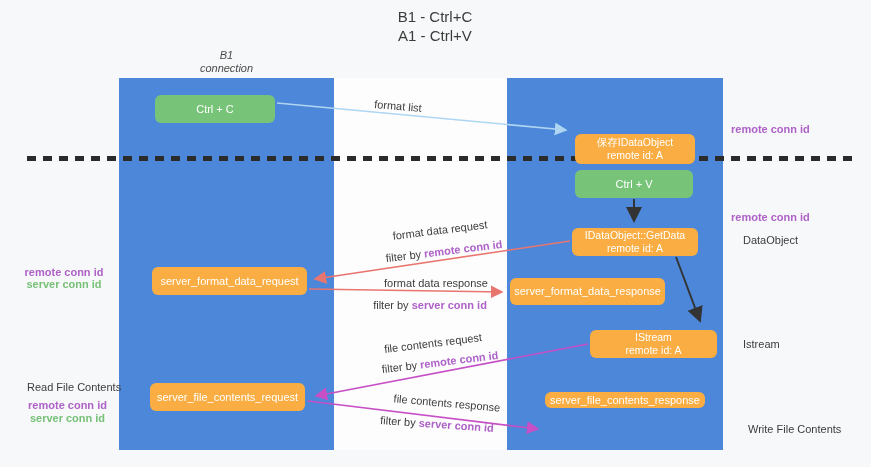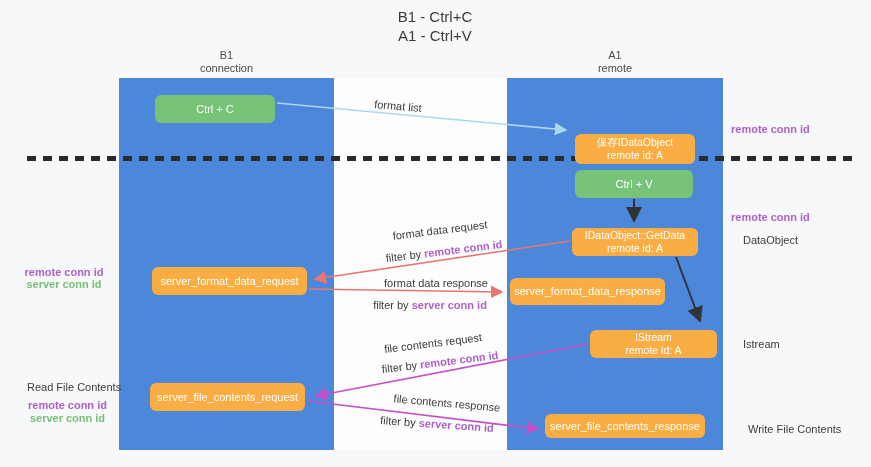--- a/index.html
+++ b/index.html
@@ -6,21 +6,21 @@
   html,body { background:#f6f7f8; }
   body { font-family:"Liberation Sans", sans-serif; }
   .stage {
     position:relative; width:871px; height:467px;
     background:#f7f8f9; overflow:hidden;
   }
   .title-block { position:absolute; left:330px; top:7px; width:210px;
     text-align:center; font-size:15px; line-height:19px; color:#3b3b3b; }
   .col-header { position:absolute; text-align:center; font-size:11px;
     line-height:13px; color:#4a4a4a; top:49px; }
-  .col-header.left { left:119px; width:215px; }
+  .col-header.left { left:119px; width:215px;font-style:italic; }
   .col-header.right { left:507px; width:216px; }
   .lifeline { position:absolute; top:78px; height:372px; background:#4d87d9; }
   .lifeline.left { left:119px; width:215px; }
   .lifeline.right { left:507px; width:216px; }
   .mid-strip { position:absolute; left:334px; top:78px; width:173px; height:372px; background:#fdfdfd; }
   .dashed-line { position:absolute; left:27px; top:156px; width:828px; height:5px;
     background:repeating-linear-gradient(90deg,#2b2b2b 0 9px,transparent 9px 16px); }
   .arrow-layer { position:absolute; left:0; top:0; width:871px; height:467px; pointer-events:none; }
   .node { position:absolute; display:flex; flex-direction:column; justify-content:center;
     align-items:center; text-align:center; color:#fff;border-radius:6px; }
@@ -42,24 +42,20 @@
 <div class="stage">
 
   <div class="title-block">
     <div>B1 - Ctrl+C</div>
     <div>A1 - Ctrl+V</div>
   </div>
 
   <div class="col-header left">
     <div>B1</div>
     <div>connection</div>
-  </div>
-  <div class="col-header right">
-    <div>A1</div>
-    <div>remote</div>
   </div>
 
   <div class="mid-strip"></div>
   <div class="lifeline left"></div>
   <div class="lifeline right"></div>
 
   <div class="dashed-line"></div>
 
   <svg class="arrow-layer" width="871" height="467" viewBox="0 0 871 467">
     <defs>
@@ -113,21 +109,21 @@
 
   <div class="node orange" style="left:590px;top:330px;width:127px;height:28px;">
     <div>IStream</div>
     <div>remote id: A</div>
   </div>
 
   <div class="node orange" style="left:150px;top:383px;width:155px;height:28px;font-size:11px;">
     <span>server_file_contents_request</span>
   </div>
 
-  <div class="node orange" style="left:545px;top:414px;width:160px;height:24px;font-size:11px;">
+  <div class="node orange" style="left:545px;top:392px;width:160px;height:16px;font-size:11px;">
     <span>server_file_contents_response</span>
   </div>
 
   <div class="arrow-label" style="left:398px;top:106px;transform:translate(-50%,-50%) rotate(5deg);">format list</div>
 
   <div class="arrow-label" style="left:440px;top:230px;transform:translate(-50%,-50%) rotate(-7deg);">format data request</div>
 
   <div class="arrow-label" style="left:444px;top:251px;transform:translate(-50%,-50%) rotate(-7deg);">
     <span>filter by </span><span class="kw-remote">remote conn id</span>
   </div>

